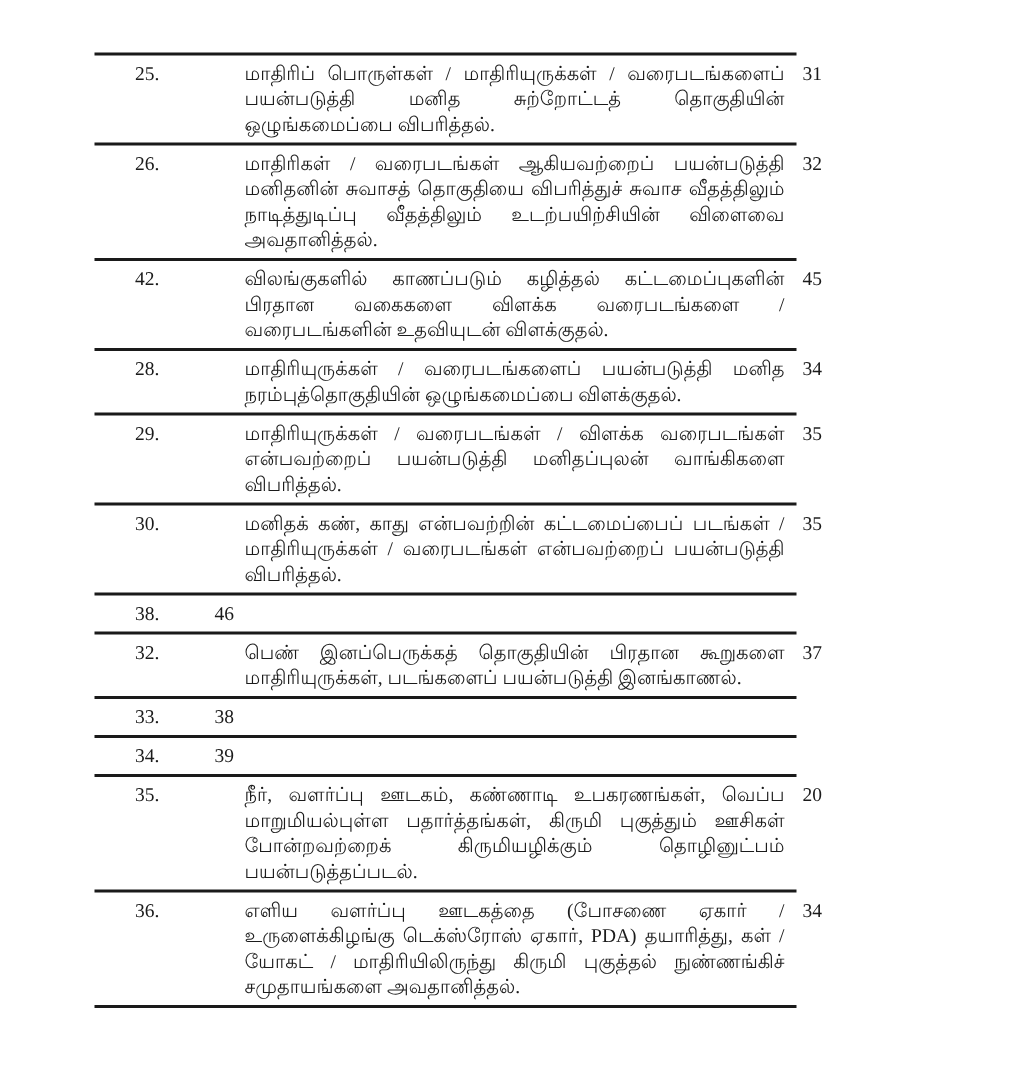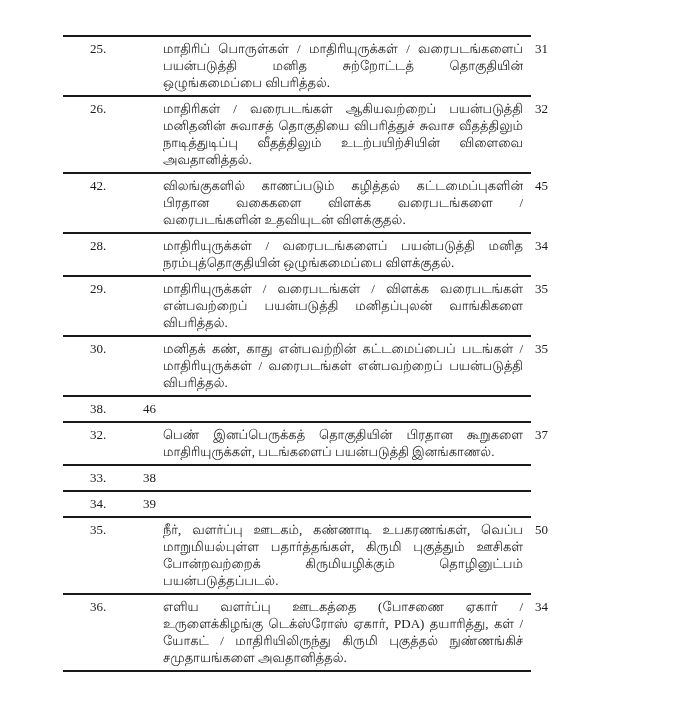--- a/index.html
+++ b/index.html
@@ -112,21 +112,21 @@
     </div>
 
     <div class="row">
       <div class="cell cell-num">34.</div>
       <div class="cell cell-page">39</div>
     </div>
 
     <div class="row">
       <div class="cell cell-num">35.</div>
       <div class="cell cell-desc">நீர், வளர்ப்பு ஊடகம், கண்ணாடி உபகரணங்கள், வெப்ப மாறுமியல்புள்ள பதார்த்தங்கள், கிருமி புகுத்தும் ஊசிகள் போன்றவற்றைக் கிருமியழிக்கும் தொழினுட்பம் பயன்படுத்தப்படல்.</div>
-      <div class="cell cell-page">50</div>
+      <div class="cell cell-page">20</div>
     </div>
 
     <div class="row">
       <div class="cell cell-num">36.</div>
       <div class="cell cell-desc">எளிய வளர்ப்பு ஊடகத்தை (போசணை ஏகார் / உருளைக்கிழங்கு டெக்ஸ்ரோஸ் ஏகார், PDA) தயாரித்து, கள் / யோகட் / மாதிரியிலிருந்து கிருமி புகுத்தல் நுண்ணங்கிச் சமுதாயங்களை அவதானித்தல்.</div>
       <div class="cell cell-page">34</div>
     </div>
 
   </div>
 </div>

